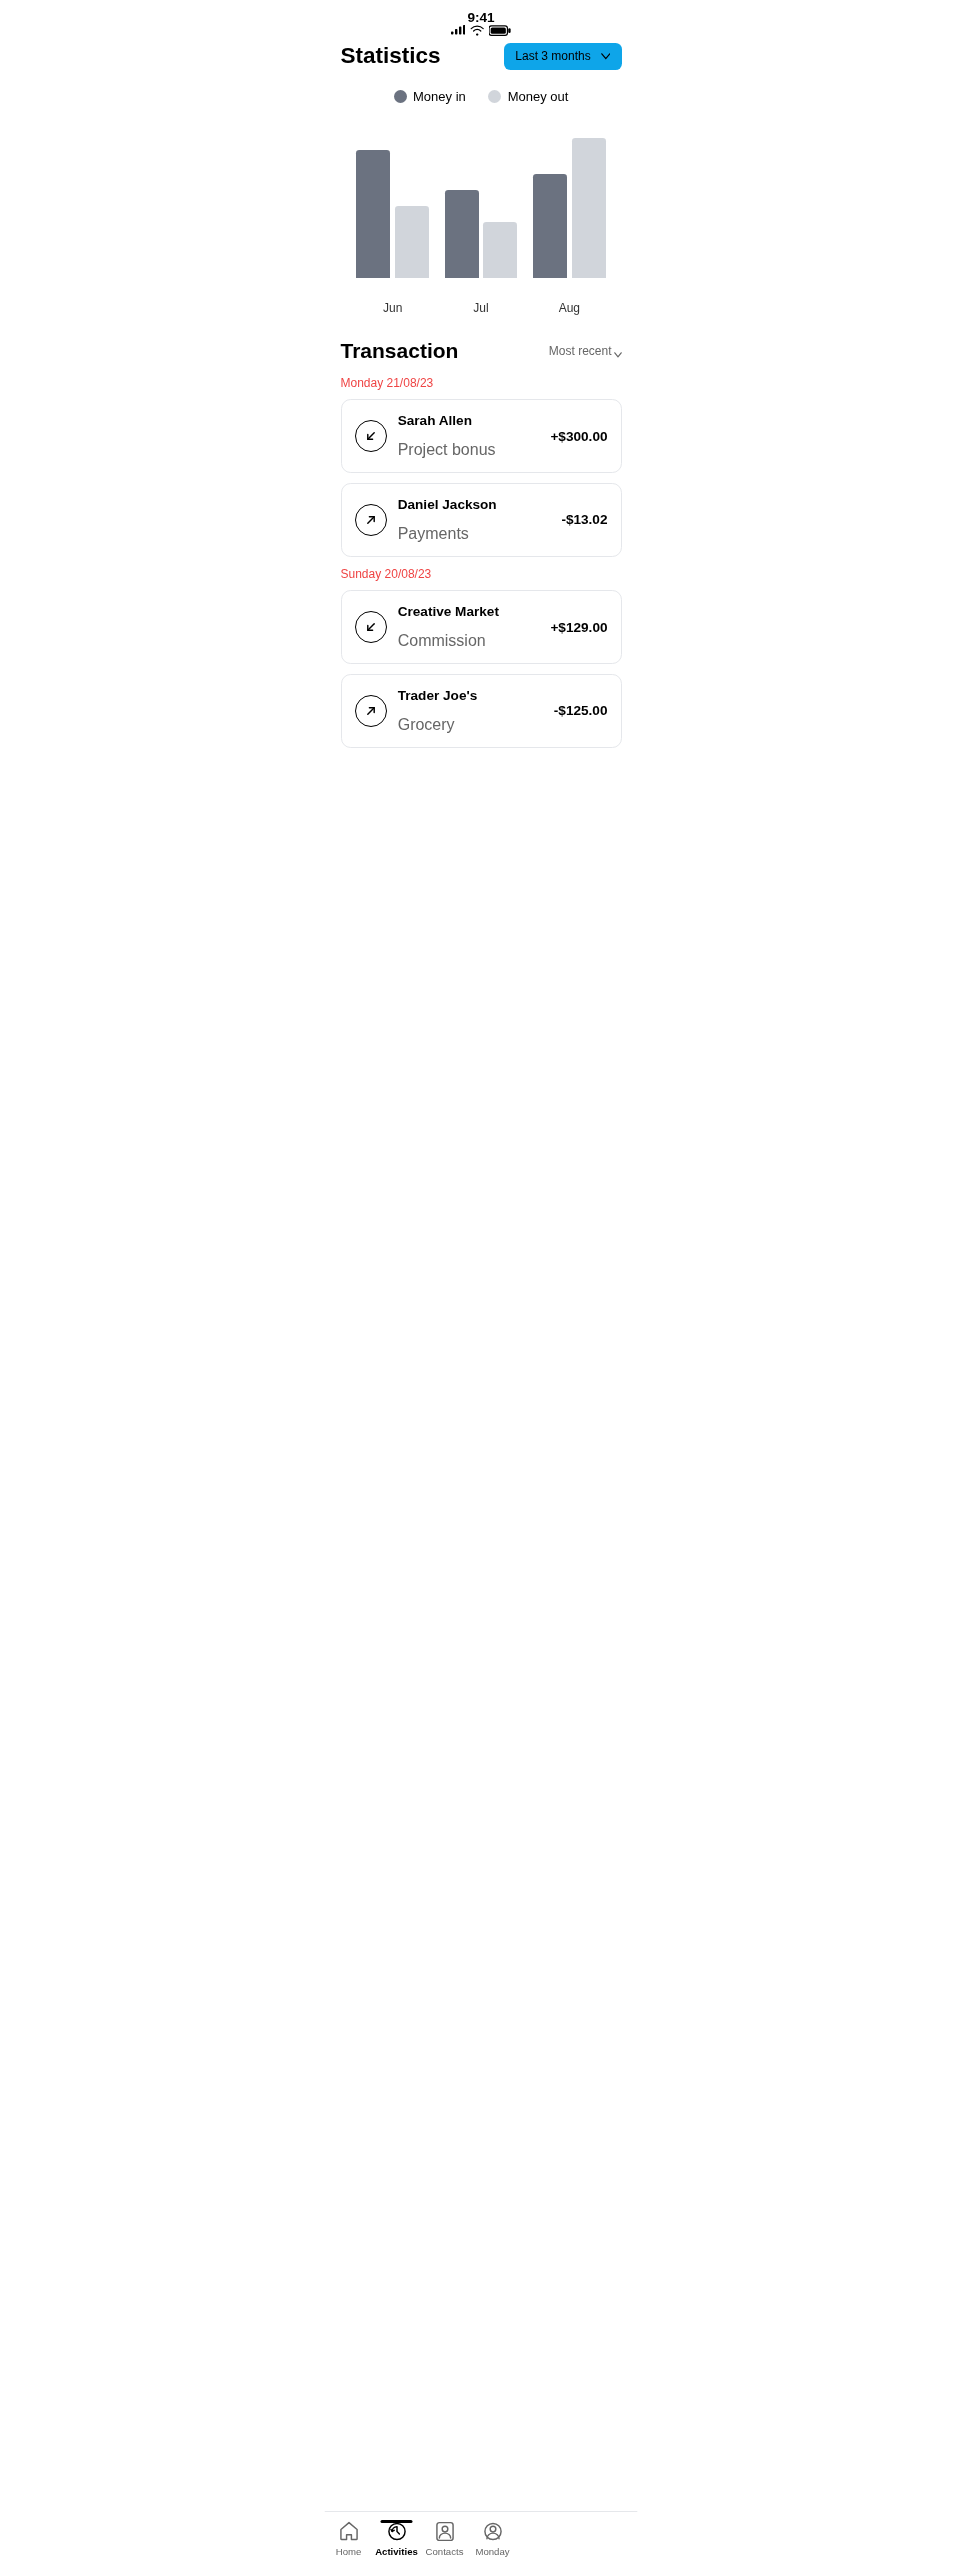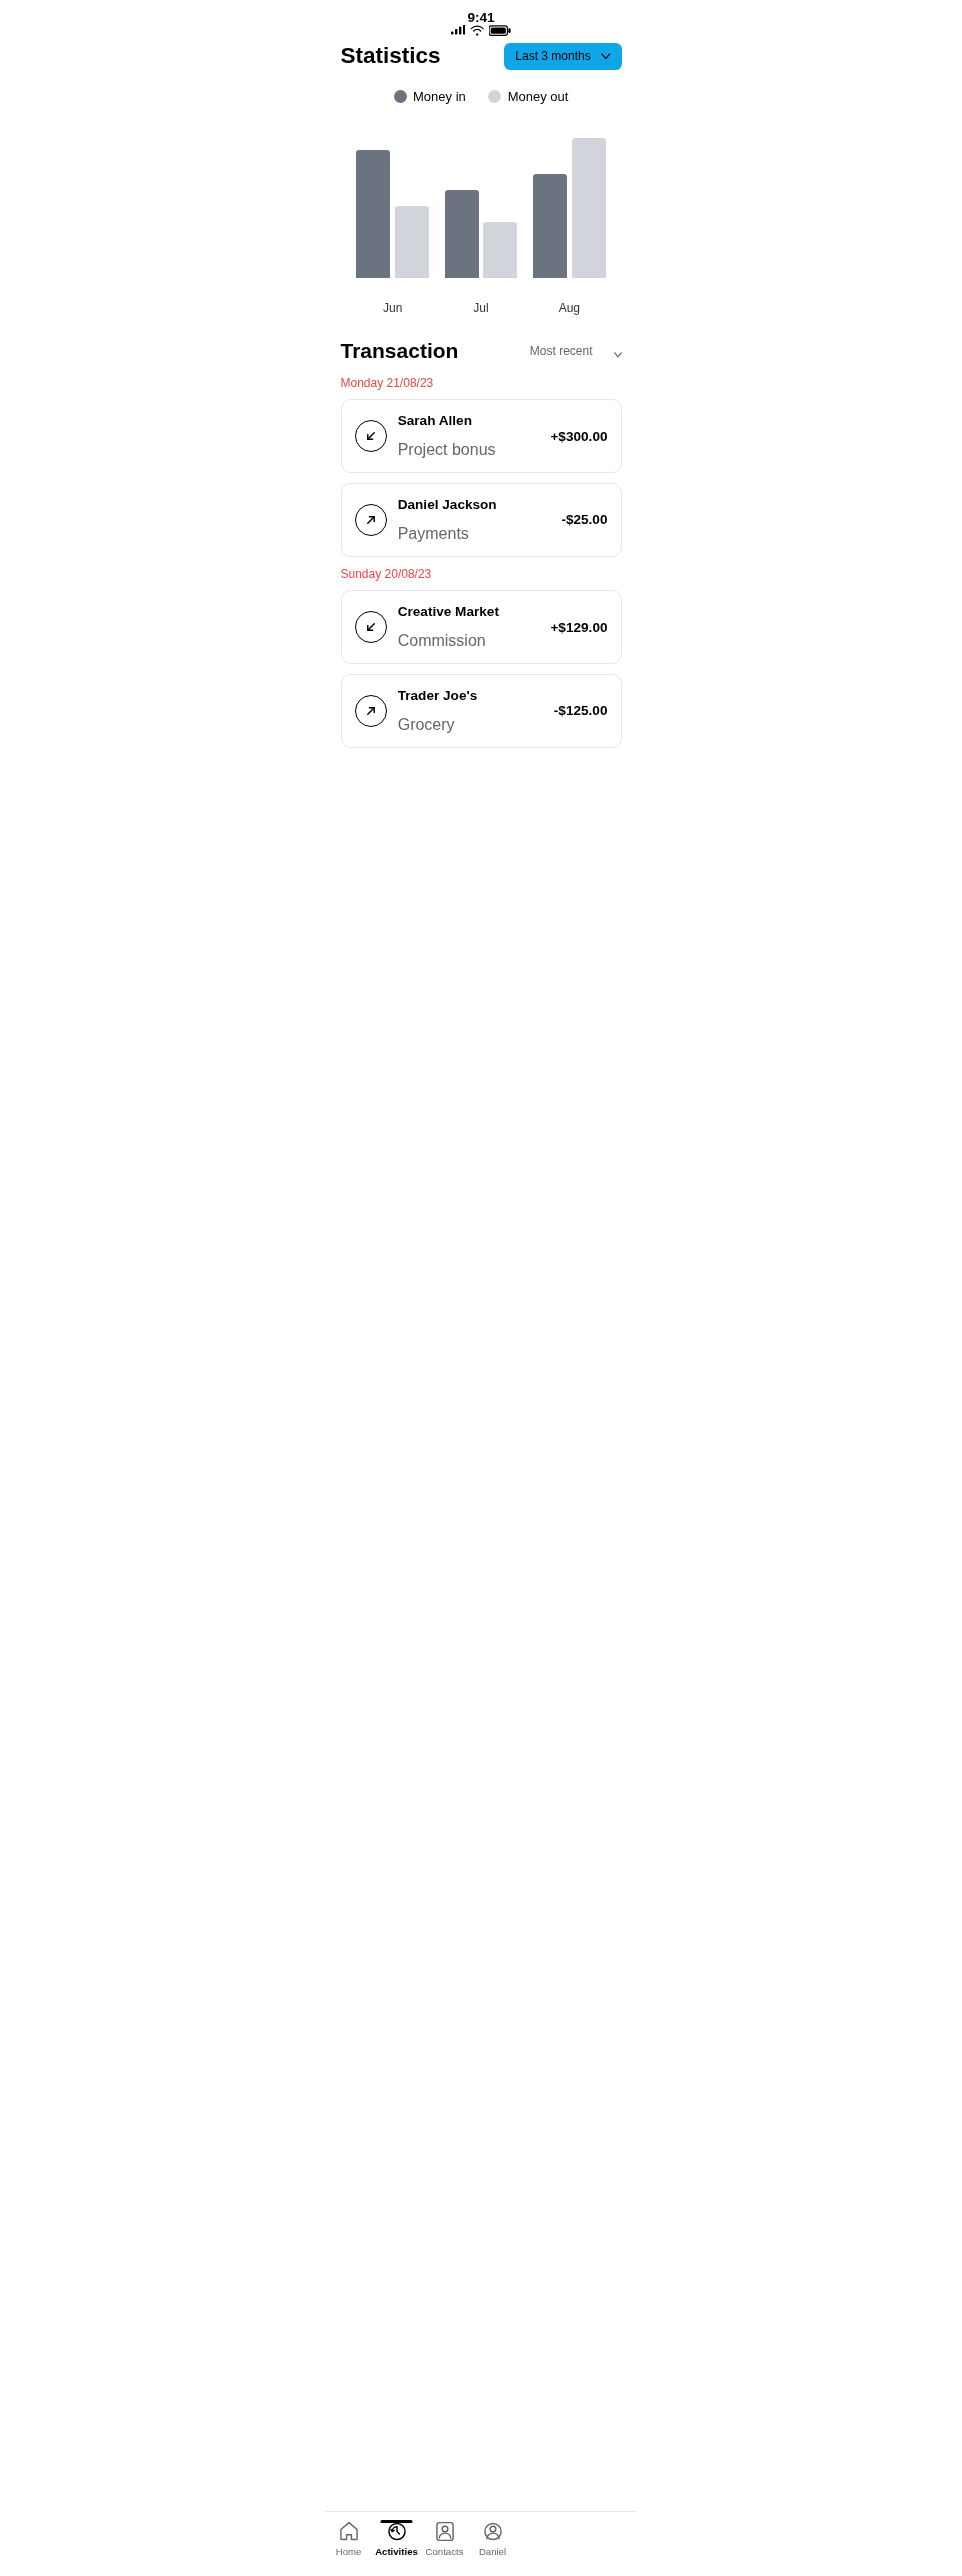--- a/index.html
+++ b/index.html
@@ -122,21 +122,21 @@
       margin-bottom: 13px;
     }
     .transactions-title {
       font-size: 21px;
       font-weight: 700;
       color: #000;
     }
     .sort-btn {
       display: flex;
       align-items: flex-end;
-      gap: 21px;
+      gap: 2px;
       background: none;
       border: none;
       font-size: 12px;
       color: #666;
       cursor: pointer;
     }
 
     
     .date-label {
       font-size: 12px;
@@ -353,21 +353,21 @@
                 <svg width="16" height="16" viewBox="0 0 20 20" fill="none">
         <line x1="6" y1="14" x2="14" y2="6" stroke="#000" stroke-width="1.8" stroke-linecap="round"></line>
         <polyline points="14,12 14,6 8,6" stroke="#000" stroke-width="1.8" fill="none" stroke-linecap="round" stroke-linejoin="round"></polyline>
       </svg>
               </div>
               <div class="transaction-info">
                 <div class="name">Daniel Jackson</div>
                 <div class="desc">Payments</div>
               </div>
             </div>
-            <div class="transaction-amount">-$25.00</div>
+            <div class="transaction-amount">-$13.02</div>
           </div>
         </div>
         <div class="date-section">
           <div class="date-label">Sunday 20/08/23</div>
           <div class="transaction-card">
             <div class="transaction-left">
               <div class="transaction-icon">
                 <svg width="16" height="16" viewBox="0 0 20 20" fill="none">
         <line x1="14" y1="6" x2="6" y2="14" stroke="#000" stroke-width="1.8" stroke-linecap="round"></line>
         <polyline points="6,8 6,14 12,14" stroke="#000" stroke-width="1.8" fill="none" stroke-linecap="round" stroke-linejoin="round"></polyline>
@@ -435,16 +435,16 @@
   </div>
 
   <div class="nav-item">
     <div class="nav-icon">
       <svg width="21" height="21" viewBox="0 0 26 26" fill="none">
         <circle cx="13" cy="13" r="10" stroke="#666" stroke-width="1.8"></circle>
         <circle cx="13" cy="10" r="3.5" stroke="#666" stroke-width="1.8"></circle>
         <path d="M5.5 22C5.5 18 9 15 13 15C17 15 20.5 18 20.5 22" stroke="#666" stroke-width="1.8" stroke-linecap="round"></path>
       </svg>
     </div>
-    <span class="nav-label">Daniel</span>
+    <span class="nav-label">Monday</span>
   </div>
 </nav>
 
 
 </body></html>

